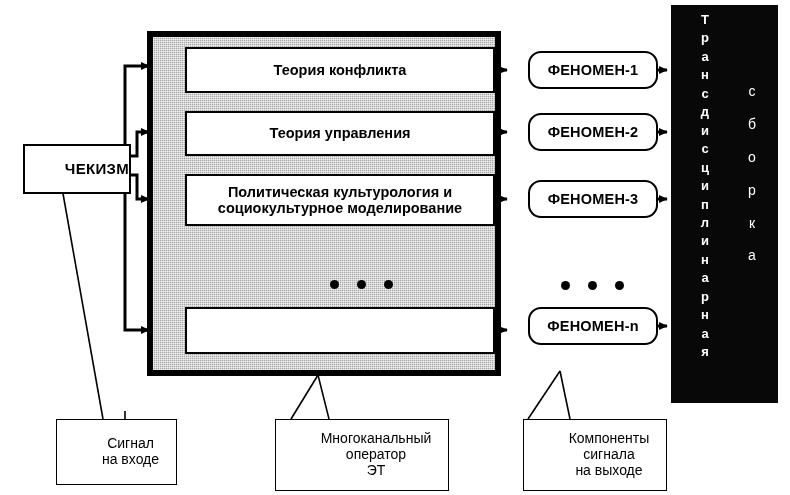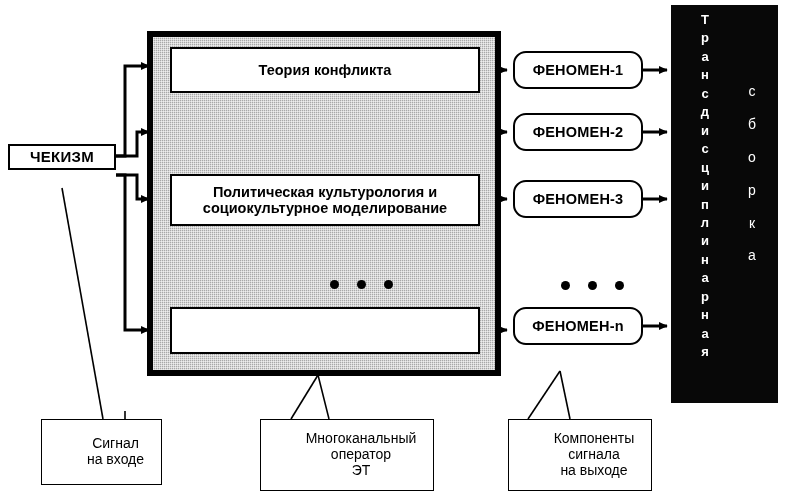--- a/index.html
+++ b/index.html
@@ -28,35 +28,37 @@
   .node {
     position: absolute;
     box-sizing: border-box;
     background: #ffffff;
     border: 2px solid #000000;
     display: flex;
     align-items: center;
     justify-content: center;
     text-align: center;
     color: #000000;
+    margin-left: 15px;
   }
   .node span {
     display: block;
     line-height: 1.12;
   }
 
   
   #src-box {
     left: 8px;
     top: 144px;
     width: 108px;
-    height: 26px;
+    height: 50px;
     font-size: 15px;
     font-weight: bold;
     letter-spacing: 0.3px;
+    justify-content: flex-end;
   }
 
   
   #gray-container {
     position: absolute;
     left: 147px;
     top: 31px;
     width: 354px;
     height: 345px;
     box-sizing: border-box;
@@ -191,20 +193,23 @@
   </svg>
 
   <div class="node" id="src-box">
     <span>ЧЕКИЗМ</span>
   </div>
 
   <div id="gray-container"></div>
 
   <div class="node theory" id="theory-1">
     <span>Теория конфликта</span>
+  </div>
+  <div class="node theory" id="theory-2">
+    <span>Теория управления</span>
   </div>
   <div class="node theory" id="theory-3">
     <span>Политическая культурология и социокультурное моделирование</span>
   </div>
   <div class="node theory" id="theory-n">
     <span></span>
   </div>
 
   <div class="dots" id="dots-gray">
     <i></i>

